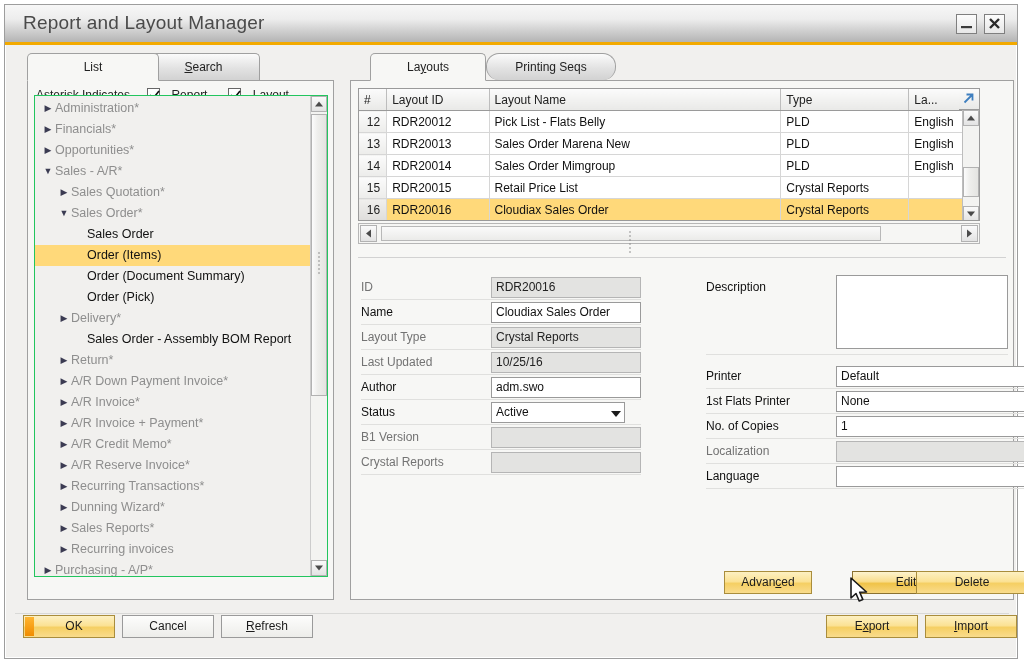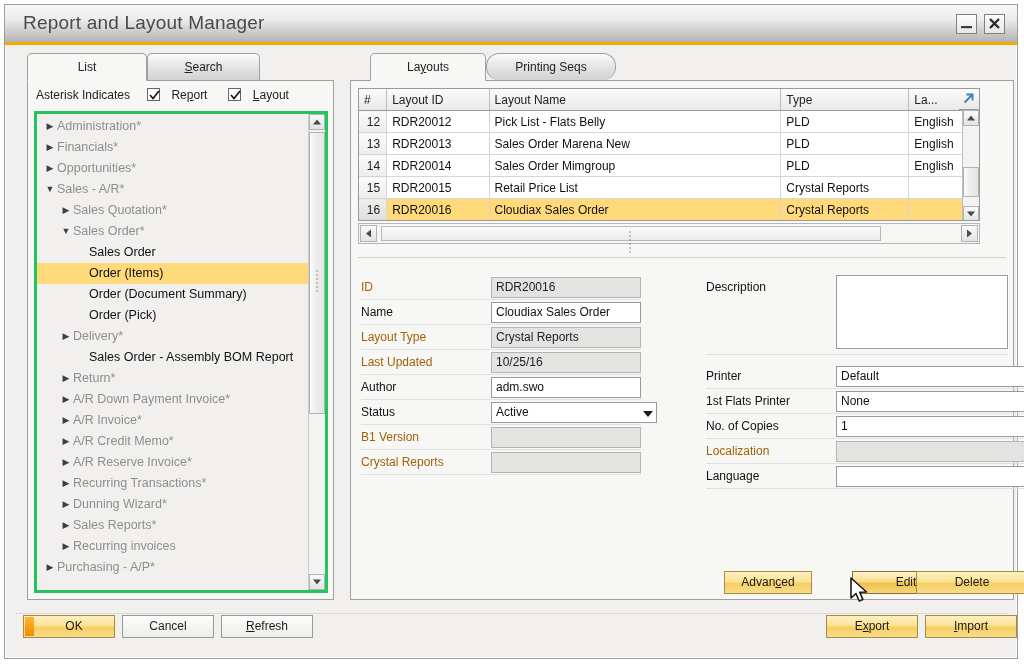--- a/index.html
+++ b/index.html
@@ -57,22 +57,22 @@
   
   #left-panel{left:22px;top:75px;width:307px;height:520px;}
   #asterisk-row{position:absolute;left:8px;top:7px;height:18px;white-space:nowrap;}
   #asterisk-row .lbl{font-size:12px;color:#222;}
   .cbx{
     display:inline-block;width:13px;height:13px;vertical-align:-2px;
     background:#fff;border:1px solid #666;box-sizing:border-box;position:relative;cursor:pointer;
   }
   .cbx svg{position:absolute;left:1px;top:1px;}
   #tree-wrap{
-    position:absolute;left:6px;top:30px;width:294px;height:482px;
-    background:#f1f0ee;border:3px solid #22c55e;box-sizing:border-box;overflow:hidden;
+    position:absolute;left:6px;top:14px;width:294px;height:482px;
+    background:#f1f0ee;border:1px solid #22c55e;box-sizing:border-box;overflow:hidden;
   }
   #tree{position:absolute;left:0;top:0;right:17px;top:2px;}
   .tnode{height:21px;line-height:21px;white-space:nowrap;font-size:12.5px;cursor:pointer;}
   .tnode .arw{display:inline-block;width:14px;text-align:center;color:#3b3b52;font-size:9px;vertical-align:1px;}
   .tnode.grp{color:#8e8e8e;}
   .tnode.leaf{color:#111;}
   .tnode.sel{background:#ffd97a;}
   
   .vsb{position:absolute;width:17px;background:#f3f3f1;border-left:1px solid #ccc;box-sizing:border-box;}
   .sb-btn{
@@ -123,21 +123,21 @@
   }
   #hsb-thumb{
     position:absolute;left:22px;top:2px;width:500px;height:15px;
     background:linear-gradient(to bottom,#fafafa,#ebebe9);border:1px solid #b8b8b8;box-sizing:border-box;cursor:pointer;
   }
   
   #divider{position:absolute;left:7px;top:176px;width:648px;height:1px;background:#d2d2d2;}
   
   .frow{position:absolute;height:21px;}
   .flab{position:absolute;left:0;top:0;font-size:12px;color:#111;line-height:21px;white-space:nowrap;}
-  .flab.dim{color:#a16207;}
+  .flab.dim{color:#737373;}
   .fctl{
     position:absolute;height:21px;box-sizing:border-box;
     border:1px solid #9a9a9a;background:#fff;
     font-size:12px;color:#111;line-height:19px;padding:0 4px;
     white-space:nowrap;overflow:hidden;
   }
   .fctl.ro{background:#e3e3e1;border-color:#b5b5b5;color:#222;}
   .fctl.sel-ctl{padding-right:18px;}
   .caret{
     position:absolute;right:3px;top:50%;margin-top:-2px;
@@ -188,21 +188,21 @@
     <div class="wbtn" id="btn-close">
       <span>
         <svg width="19" height="18" viewBox="0 0 19 18">
           <path d="M5 4 L14 13 M14 4 L5 13" stroke="#2b2b2b" stroke-width="2.4" stroke-linecap="butt"></path>
         </svg>
       </span>
     </div>
   </div>
 
   <div class="tabstrip" id="left-tabstrip" style="left:22px;top:48px;width:307px;">
-    <div class="tab active" style="left:0;width:120px;">
+    <div class="tab active" style="left:0;width:132px;">
       <span>List</span>
     </div>
     <div class="tab" style="left:120px;width:113px;">
       <span><u>S</u>earch</span>
     </div>
   </div>
 
   <div class="panel" id="left-panel">
 
     <div id="asterisk-row">
@@ -235,20 +235,21 @@
           <div class="tnode grp" style="padding-left: 22px;"><span class="arw">▼</span><span>Sales Order*</span></div>
           <div class="tnode leaf" style="padding-left: 38px;"><span class="arw">&nbsp;</span><span>Sales Order</span></div>
           <div class="tnode leaf sel" style="padding-left: 38px;"><span class="arw">&nbsp;</span><span>Order (Items)</span></div>
           <div class="tnode leaf" style="padding-left: 38px;"><span class="arw">&nbsp;</span><span>Order (Document Summary)</span></div>
           <div class="tnode leaf" style="padding-left: 38px;"><span class="arw">&nbsp;</span><span>Order (Pick)</span></div>
           <div class="tnode grp" style="padding-left: 22px;"><span class="arw">▶</span><span>Delivery*</span></div>
           <div class="tnode leaf" style="padding-left: 38px;"><span class="arw">&nbsp;</span><span>Sales Order - Assembly BOM Report</span></div>
           <div class="tnode grp" style="padding-left: 22px;"><span class="arw">▶</span><span>Return*</span></div>
           <div class="tnode grp" style="padding-left: 22px;"><span class="arw">▶</span><span>A/R Down Payment Invoice*</span></div>
           <div class="tnode grp" style="padding-left: 22px;"><span class="arw">▶</span><span>A/R Invoice*</span></div>
+          <div class="tnode grp" style="padding-left: 22px;"><span class="arw">▶</span><span>A/R Invoice + Payment*</span></div>
           <div class="tnode grp" style="padding-left: 22px;"><span class="arw">▶</span><span>A/R Credit Memo*</span></div>
           <div class="tnode grp" style="padding-left: 22px;"><span class="arw">▶</span><span>A/R Reserve Invoice*</span></div>
           <div class="tnode grp" style="padding-left: 22px;"><span class="arw">▶</span><span>Recurring Transactions*</span></div>
           <div class="tnode grp" style="padding-left: 22px;"><span class="arw">▶</span><span>Dunning Wizard*</span></div>
           <div class="tnode grp" style="padding-left: 22px;"><span class="arw">▶</span><span>Sales Reports*</span></div>
           <div class="tnode grp" style="padding-left: 22px;"><span class="arw">▶</span><span>Recurring invoices</span></div>
           <div class="tnode grp" style="padding-left: 6px;"><span class="arw">▶</span><span>Purchasing - A/P*</span></div>
         </div>
       <div class="vsb" id="tree-vsb" style="right:0;top:0;bottom:0;">
         <div class="sb-btn" style="top:0;">
@@ -408,21 +409,21 @@
           <div class="fctl ro" style="left: 130px; top: 0px; width: 150px;"><span>10/25/16</span></div>
         </div>
         <div class="underline-row" style="left: 10px; top: 293px; width: 280px;"></div>
         <div class="frow" style="left: 10px; top: 296px; width: 280px;">
           <span class="flab">Author</span>
           <div class="fctl" style="left: 130px; top: 0px; width: 150px;"><span>adm.swo</span></div>
         </div>
         <div class="underline-row" style="left: 10px; top: 318px; width: 280px;"></div>
         <div class="frow" style="left: 10px; top: 321px; width: 280px;">
           <span class="flab">Status</span>
-          <div class="fctl sel-ctl" style="left: 130px; top: 0px; width: 166px;"><span>Active</span><span class="caret"></span></div>
+          <div class="fctl sel-ctl" style="left: 130px; top: 0px; width: 134px;"><span>Active</span><span class="caret"></span></div>
         </div>
         <div class="underline-row" style="left: 10px; top: 343px; width: 280px;"></div>
         <div class="frow" style="left: 10px; top: 346px; width: 280px;">
           <span class="flab dim">B1 Version</span>
           <div class="fctl ro" style="left: 130px; top: 0px; width: 150px;"><span></span></div>
         </div>
         <div class="underline-row" style="left: 10px; top: 368px; width: 280px;"></div>
         <div class="frow" style="left: 10px; top: 371px; width: 280px;">
           <span class="flab dim">Crystal Reports</span>
           <div class="fctl ro" style="left: 130px; top: 0px; width: 150px;"><span></span></div>

